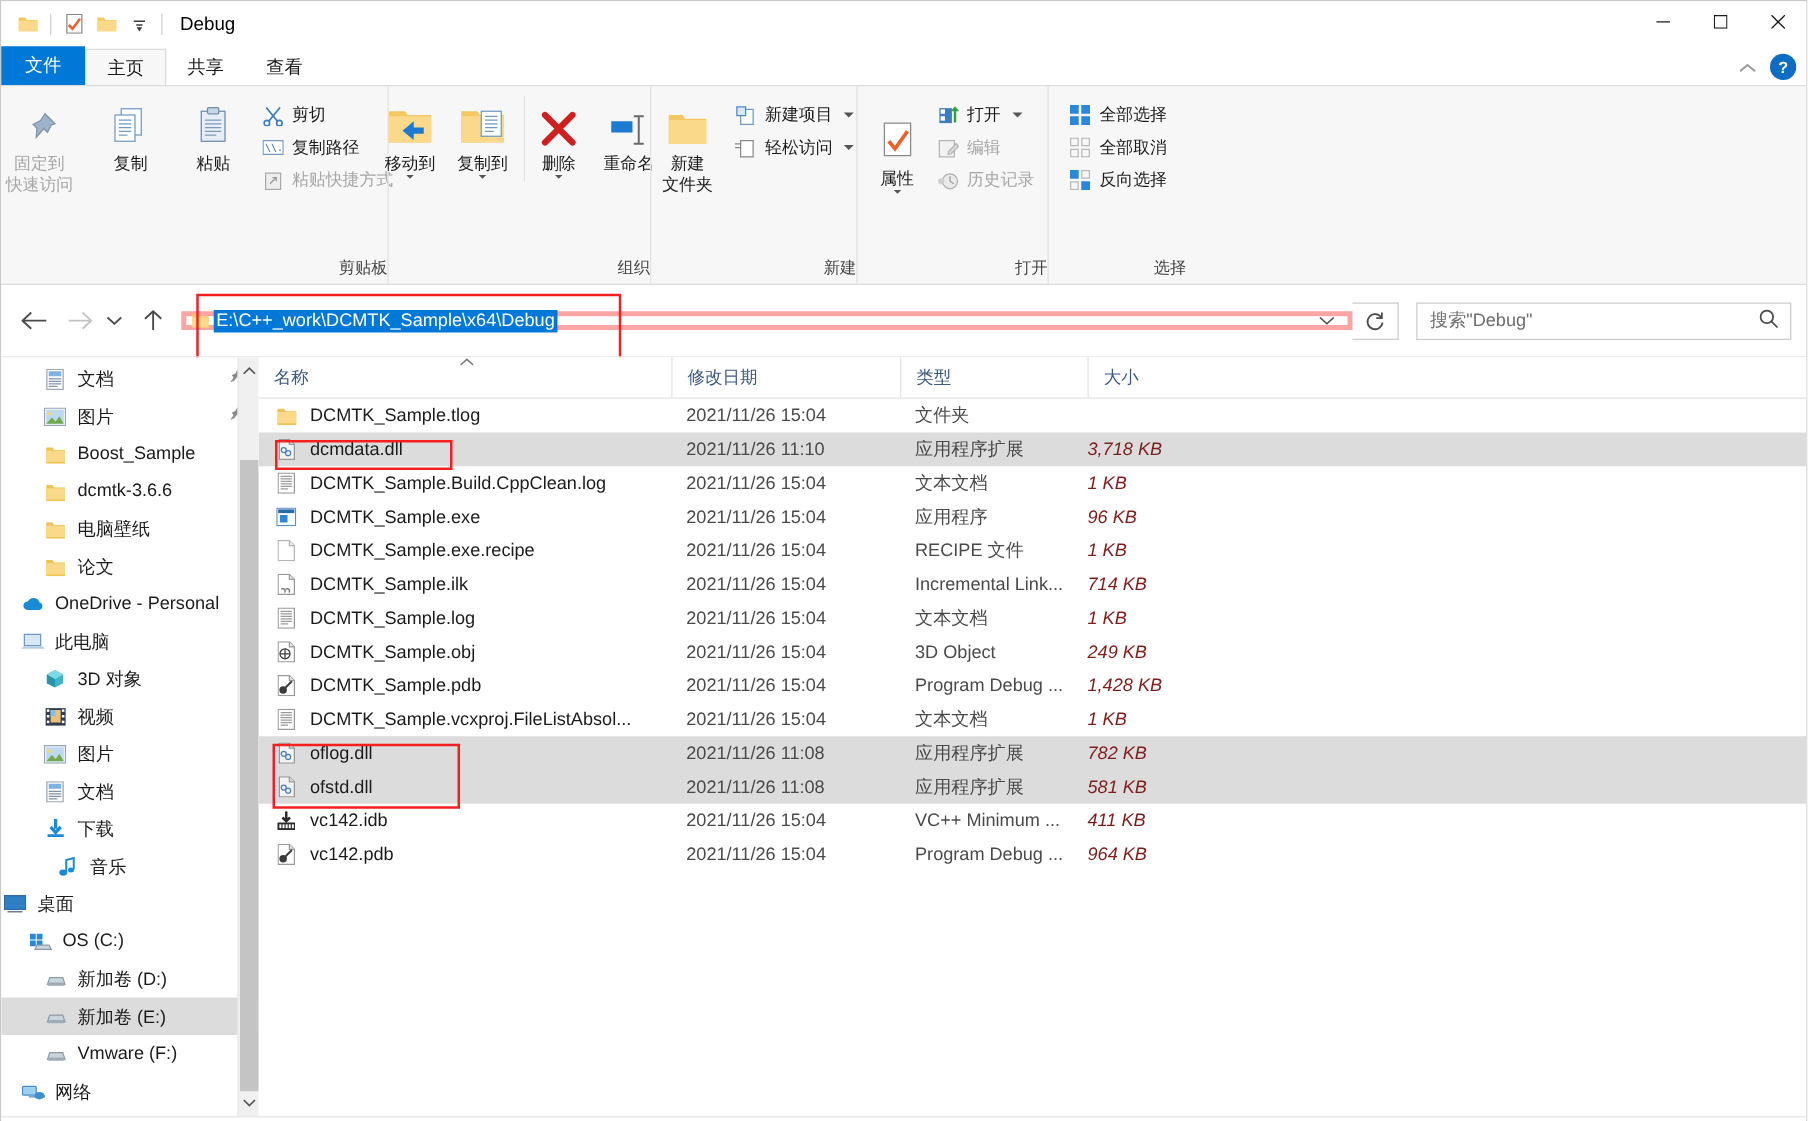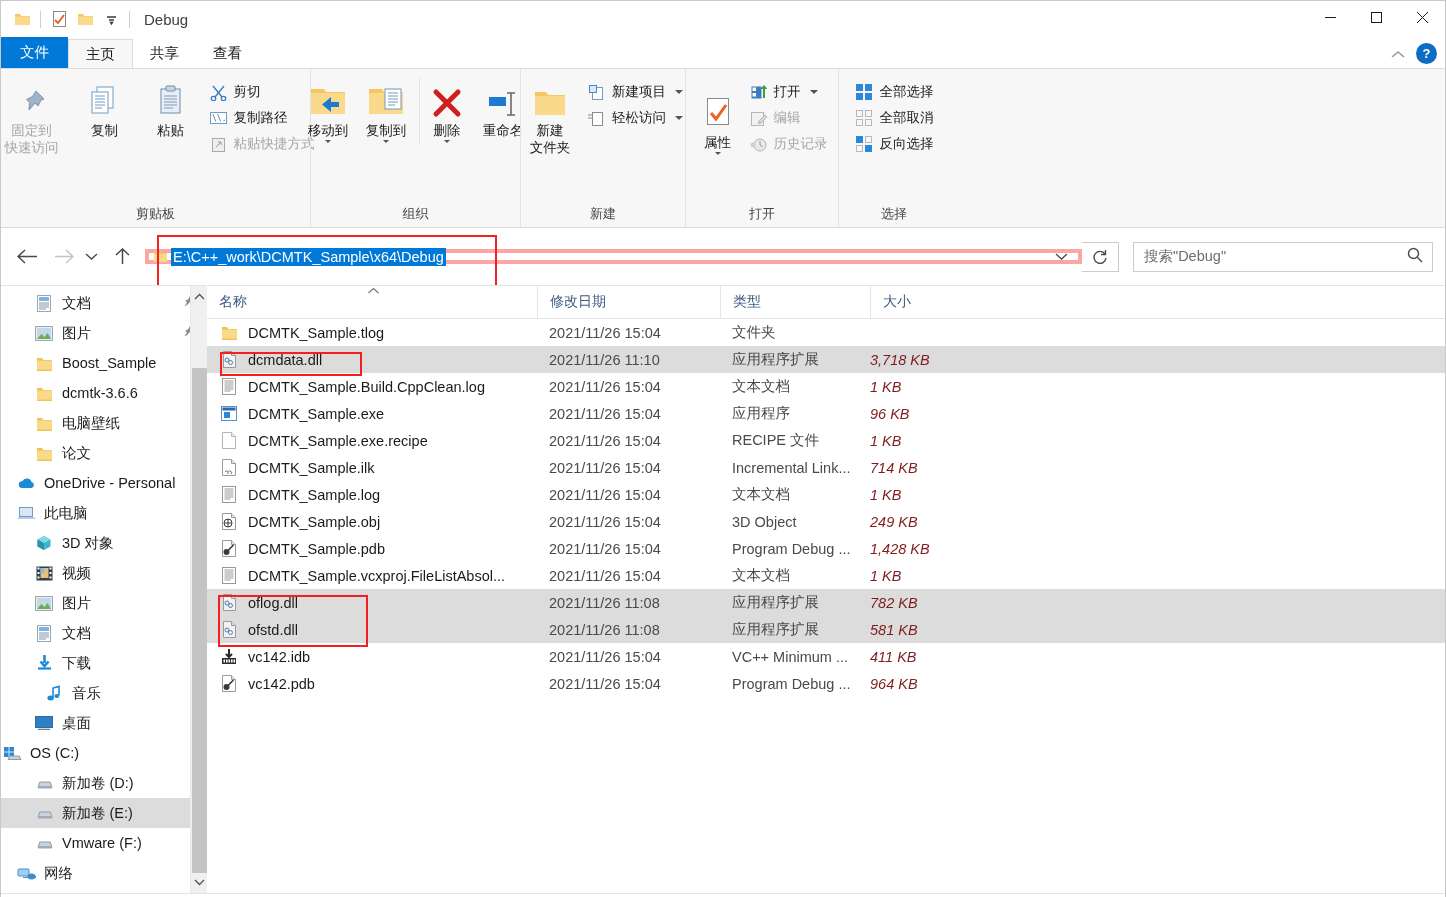--- a/index.html
+++ b/index.html
@@ -11,21 +11,21 @@
     -webkit-font-smoothing:antialiased;
   }
   .win{width:1446px;height:897px;position:relative;background:#fff;
        border:1px solid #c9c9c9;box-sizing:border-box;}
 
   
   .titlebar{height:36px;display:flex;align-items:center;background:#fff;position:relative;}
   .qat{display:flex;align-items:center;padding-left:8px;gap:0;}
   .qat-ic{width:26px;height:26px;display:flex;align-items:center;justify-content:center;}
   .vsep{width:1px;height:17px;background:#cfcfcf;margin:0 5px;}
-  .title-text{margin-left:9px;font-size:15px;color:#404040;}
+  .title-text{margin-left:9px;font-size:15px;color:#000000;}
   .wincontrols{position:absolute;right:0;top:0;display:flex;}
   .wc{width:46px;height:32px;display:flex;align-items:center;justify-content:center;}
   .wc svg{display:block}
 
   
   .tabs{height:31px;display:flex;align-items:flex-end;position:relative;background:#fff;}
   .tab{height:30px;padding:0 17px;display:flex;align-items:center;font-size:14.5px;color:#1b1b1b;}
   .tab.file{background:#0078d7;color:#fff;height:31px;padding:0 19px;}
   .tab.active{border:1px solid #dcdcdc;border-bottom:1px solid #f7f7f7;background:#f7f7f7;
               box-sizing:border-box;margin-bottom:-1px;}
@@ -33,21 +33,21 @@
   .helpbtn{width:21px;height:21px;border-radius:50%;background:#0d6cc4;color:#fff;font-size:13px;
            display:flex;align-items:center;justify-content:center;font-weight:bold;}
 
   
   .ribbon{height:160px;background:#f7f7f7;border-top:1px solid #dcdcdc;
           border-bottom:1px solid #dcdcdc;display:flex;position:relative;box-sizing:border-box;}
   .group{position:relative;height:100%;display:flex;flex-direction:column;
          align-items:center;box-sizing:border-box;}
   .group + .group{border-left:1px solid #e2e2e2;}
   .group-items{flex:1;display:flex;align-items:flex-start;padding-top:8px;}
-  .group-label{height:24px;line-height:22px;font-size:13px;color:#444;text-align:center;width:100%;}
+  .group-label{height:24px;line-height:22px;font-size:13px;color:#444;text-align:right;width:100%;}
 
   .bigbtn{width:62px;display:flex;flex-direction:column;align-items:center;
           padding:2px 2px;cursor:default;text-align:center;}
   .bigbtn .ic{height:40px;display:flex;align-items:flex-end;justify-content:center;}
   .bigbtn .lb{font-size:13.5px;color:#1b1b1b;line-height:17px;margin-top:3px;}
   .bigbtn.dim .lb{color:#a6a6a6}
   .smallcol{display:flex;flex-direction:column;padding-top:2px;}
   .smallbtn{display:flex;align-items:center;height:26px;padding:0 5px;gap:6px;}
   .smallbtn .lb{font-size:13.5px;color:#1b1b1b;white-space:nowrap;}
   .smallbtn.dim .lb{color:#a6a6a6}
@@ -638,30 +638,30 @@
           <div class="titem" style="padding-left: 42px;">
             <span class="tic">
               <svg width="14" height="16">
                 <path d="M6 13V3l6-1.6v9" stroke="#1b8ad6" stroke-width="1.6" fill="none"></path>
                 <ellipse cx="3.6" cy="13" rx="3.2" ry="2.5" fill="#1b8ad6"></ellipse>
                 <ellipse cx="9.8" cy="11" rx="2.4" ry="2" fill="#1b8ad6"></ellipse>
               </svg>
             </span>
             <span>音乐</span>
           </div>
-          <div class="titem" style="padding-left: 32px;">
+          <div class="titem" style="">
             <span class="tic">
               <svg width="18" height="14">
                 <rect x="0.5" y="0.5" width="17" height="11" fill="#2e7fc4" stroke="#2b6ba8"></rect>
                 <path d="M3 13.5h12" stroke="#6a8196" stroke-width="1.6"></path>
               </svg>
             </span>
             <span>桌面</span>
           </div>
-          <div class="titem" style="">
+          <div class="titem" style=" margin-left: 20px;">
             <span class="tic">
               <svg width="19" height="15">
                 <g fill="#2b88d8">
                   <rect x="1" y="1" width="4.6" height="4.6"></rect>
                   <rect x="6.4" y="1" width="4.6" height="4.6"></rect>
                   <rect x="1" y="6.4" width="4.6" height="4.6"></rect>
                   <rect x="6.4" y="6.4" width="4.6" height="4.6"></rect>
                 </g>
                 <path d="M5 13.5h13l-1.8-3.5H6.6z" fill="#c9d4de" stroke="#8e9aa6"></path>
               </svg>

